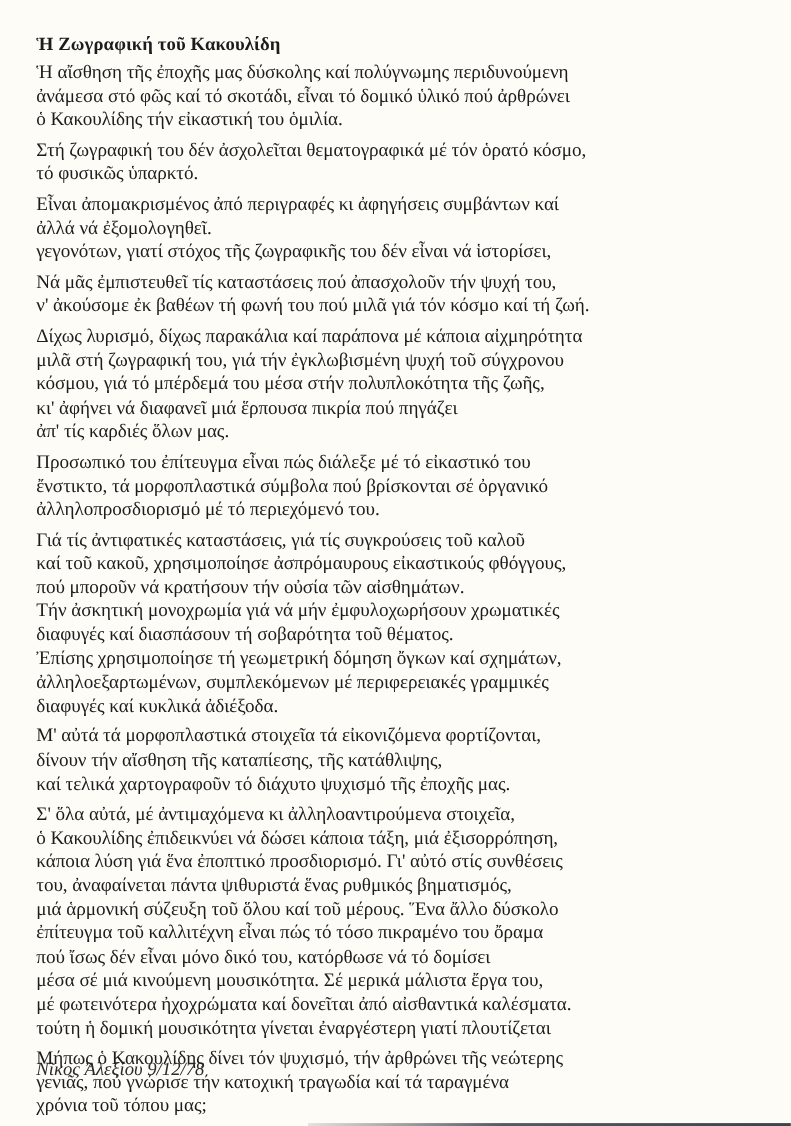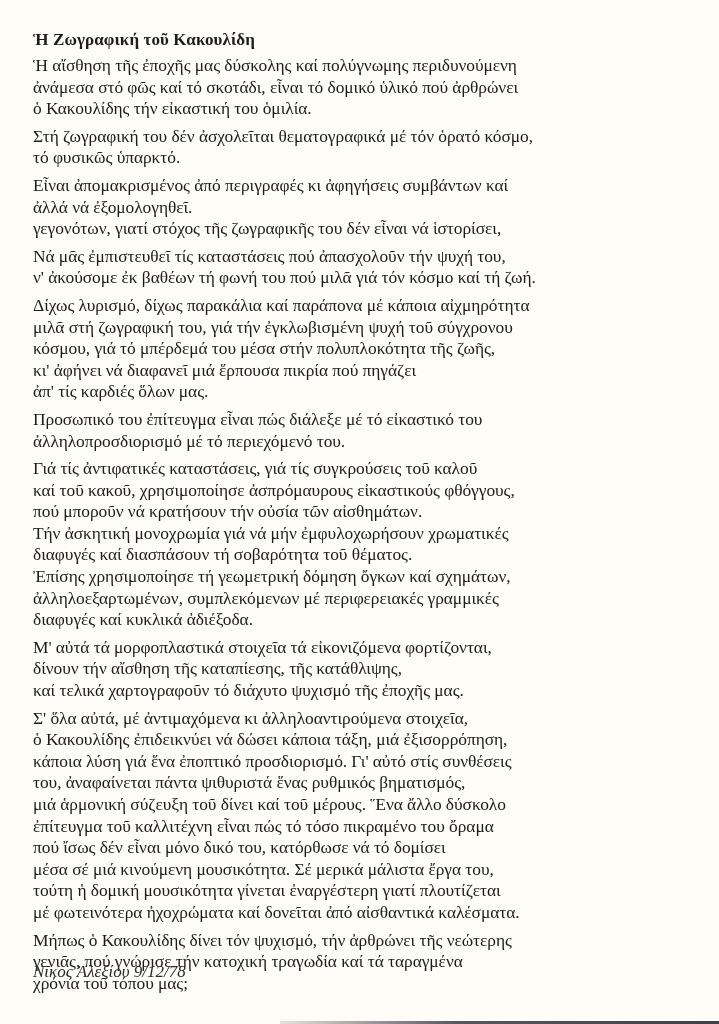--- a/index.html
+++ b/index.html
@@ -82,20 +82,21 @@
       </div>
       <div class="para">
         <span class="line">Δίχως λυρισμό, δίχως παρακάλια καί παράπονα μέ κάποια αἰχμηρότητα</span>
         <span class="line">μιλᾶ στή ζωγραφική του, γιά τήν ἐγκλωβισμένη ψυχή τοῦ σύγχρονου</span>
         <span class="line">κόσμου, γιά τό μπέρδεμά του μέσα στήν πολυπλοκότητα τῆς ζωῆς,</span>
         <span class="line">κι' ἀφήνει νά διαφανεῖ μιά ἕρπουσα πικρία πού πηγάζει</span>
         <span class="line">ἀπ' τίς καρδιές ὅλων μας.</span>
       </div>
       <div class="para">
         <span class="line">Προσωπικό του ἐπίτευγμα εἶναι πώς διάλεξε μέ τό εἰκαστικό του</span>
+        <span class="line">ἔνστικτο, τά μορφοπλαστικά σύμβολα πού βρίσκονται σέ ὀργανικό</span>
         <span class="line">ἀλληλοπροσδιορισμό μέ τό περιεχόμενό του.</span>
       </div>
       <div class="para">
         <span class="line">Γιά τίς ἀντιφατικές καταστάσεις, γιά τίς συγκρούσεις τοῦ καλοῦ</span>
         <span class="line">καί τοῦ κακοῦ, χρησιμοποίησε ἀσπρόμαυρους εἰκαστικούς φθόγγους,</span>
         <span class="line">πού μποροῦν νά κρατήσουν τήν οὐσία τῶν αἰσθημάτων.</span>
         <span class="line">Τήν ἀσκητική μονοχρωμία γιά νά μήν ἐμφυλοχωρήσουν χρωματικές</span>
         <span class="line">διαφυγές καί διασπάσουν τή σοβαρότητα τοῦ θέματος.</span>
         <span class="line">Ἐπίσης χρησιμοποίησε τή γεωμετρική δόμηση ὄγκων καί σχημάτων,</span>
         <span class="line">ἀλληλοεξαρτωμένων, συμπλεκόμενων μέ περιφερειακές γραμμικές</span>
@@ -104,26 +105,26 @@
       <div class="para">
         <span class="line">Μ' αὐτά τά μορφοπλαστικά στοιχεῖα τά εἰκονιζόμενα φορτίζονται,</span>
         <span class="line">δίνουν τήν αἴσθηση τῆς καταπίεσης, τῆς κατάθλιψης,</span>
         <span class="line">καί τελικά χαρτογραφοῦν τό διάχυτο ψυχισμό τῆς ἐποχῆς μας.</span>
       </div>
       <div class="para">
         <span class="line">Σ' ὅλα αὐτά, μέ ἀντιμαχόμενα κι ἀλληλοαντιρούμενα στοιχεῖα,</span>
         <span class="line">ὁ Κακουλίδης ἐπιδεικνύει νά δώσει κάποια τάξη, μιά ἐξισορρόπηση,</span>
         <span class="line">κάποια λύση γιά ἕνα ἐποπτικό προσδιορισμό. Γι' αὐτό στίς συνθέσεις</span>
         <span class="line">του, ἀναφαίνεται πάντα ψιθυριστά ἕνας ρυθμικός βηματισμός,</span>
-        <span class="line">μιά ἁρμονική σύζευξη τοῦ δίνει καί τοῦ μέρους. Ἕνα ἄλλο δύσκολο</span>
+        <span class="line">μιά ἁρμονική σύζευξη τοῦ ὅλου καί τοῦ μέρους. Ἕνα ἄλλο δύσκολο</span>
         <span class="line">ἐπίτευγμα τοῦ καλλιτέχνη εἶναι πώς τό τόσο πικραμένο του ὄραμα</span>
         <span class="line">πού ἴσως δέν εἶναι μόνο δικό του, κατόρθωσε νά τό δομίσει</span>
         <span class="line">μέσα σέ μιά κινούμενη μουσικότητα. Σέ μερικά μάλιστα ἔργα του,</span>
+        <span class="line">μέ φωτεινότερα ἠχοχρώματα καί δονεῖται ἀπό αἰσθαντικά καλέσματα.</span>
         <span class="line">τούτη ἡ δομική μουσικότητα γίνεται ἐναργέστερη γιατί πλουτίζεται</span>
-        <span class="line">μέ φωτεινότερα ἠχοχρώματα καί δονεῖται ἀπό αἰσθαντικά καλέσματα.</span>
       </div>
       <div class="para">
         <span class="line">Μήπως ὁ Κακουλίδης δίνει τόν ψυχισμό, τήν ἀρθρώνει τῆς νεώτερης</span>
         <span class="line">γενιᾶς, πού γνώρισε τήν κατοχική τραγωδία καί τά ταραγμένα</span>
         <span class="line">χρόνια τοῦ τόπου μας;</span>
       </div>
     </div>
 </div>
 
 <div class="signature">Νῖκος Ἀλεξίου 9/12/78</div>

